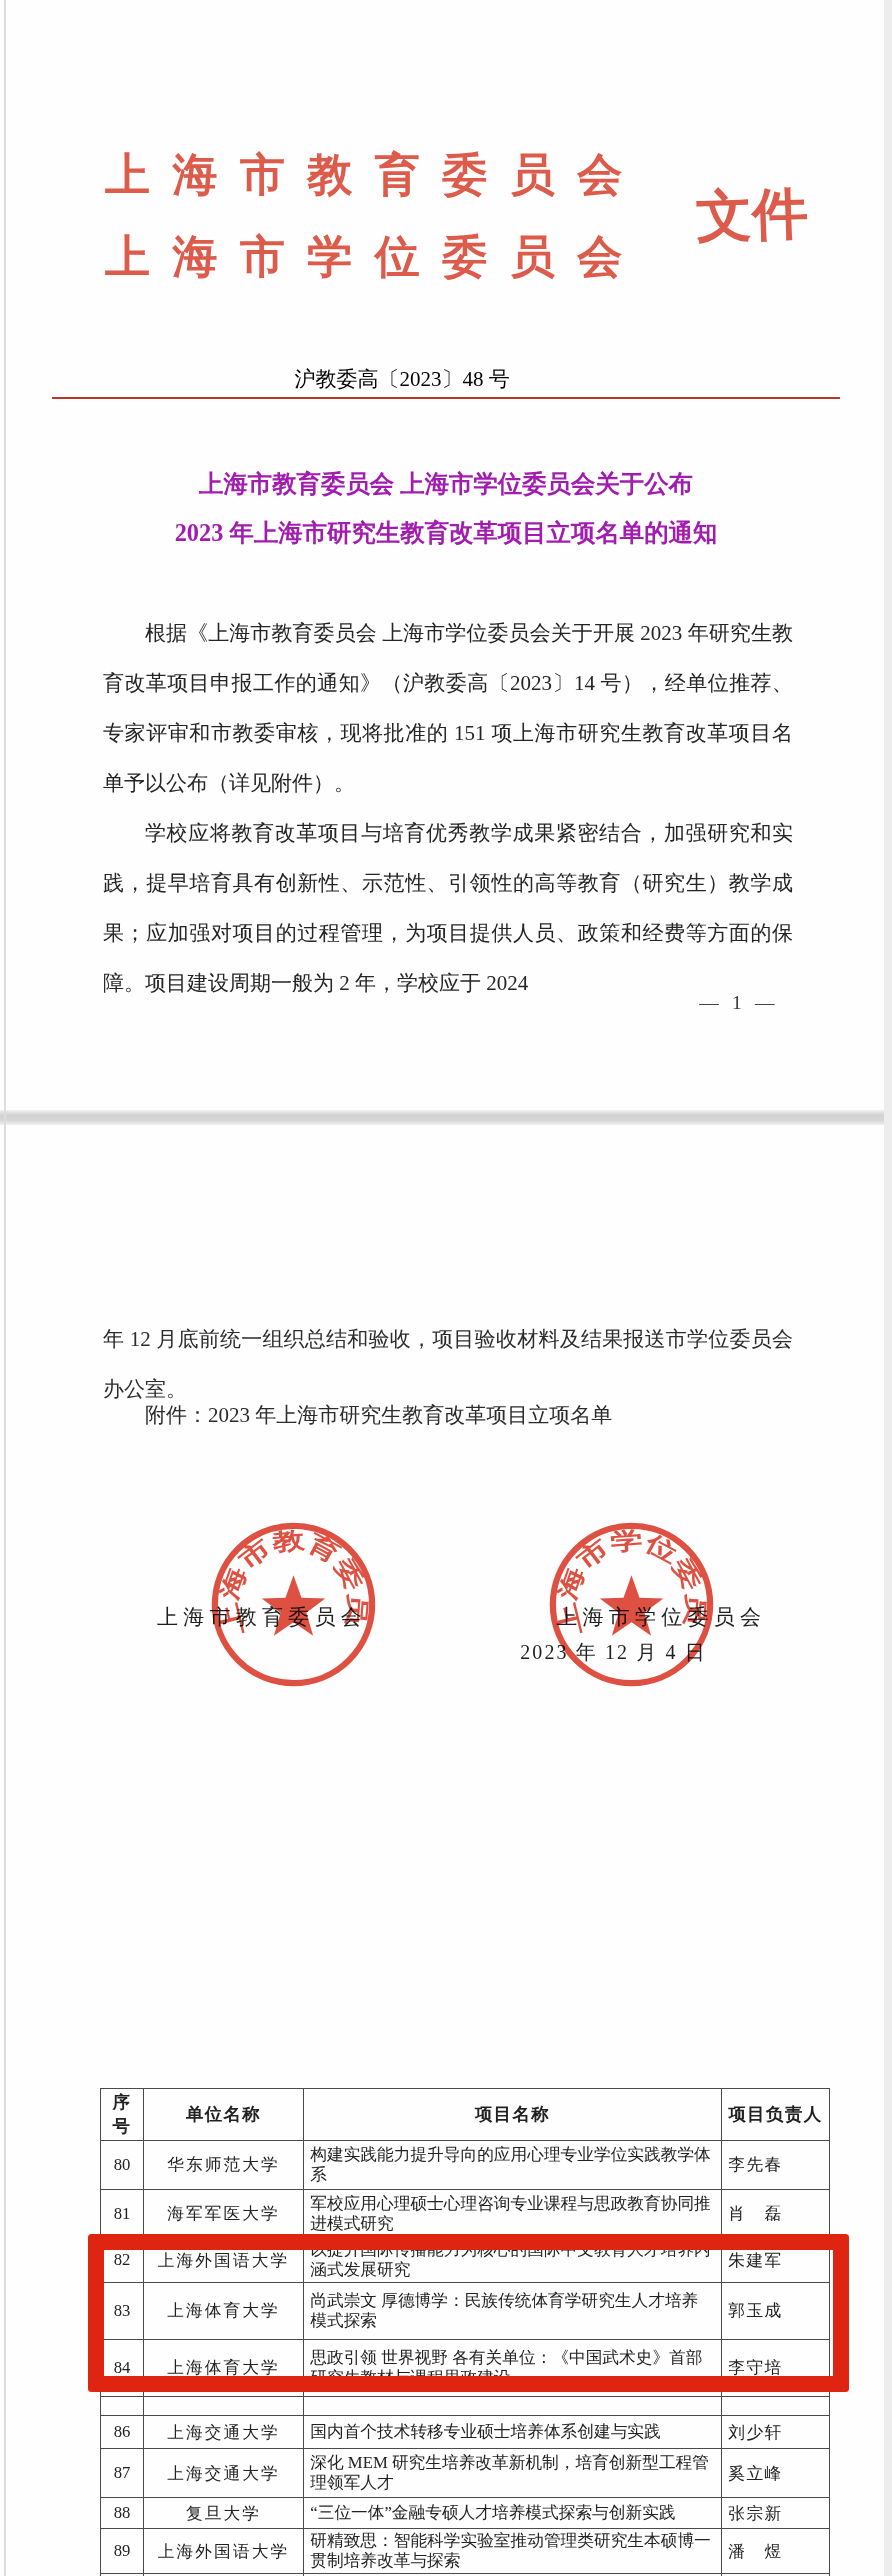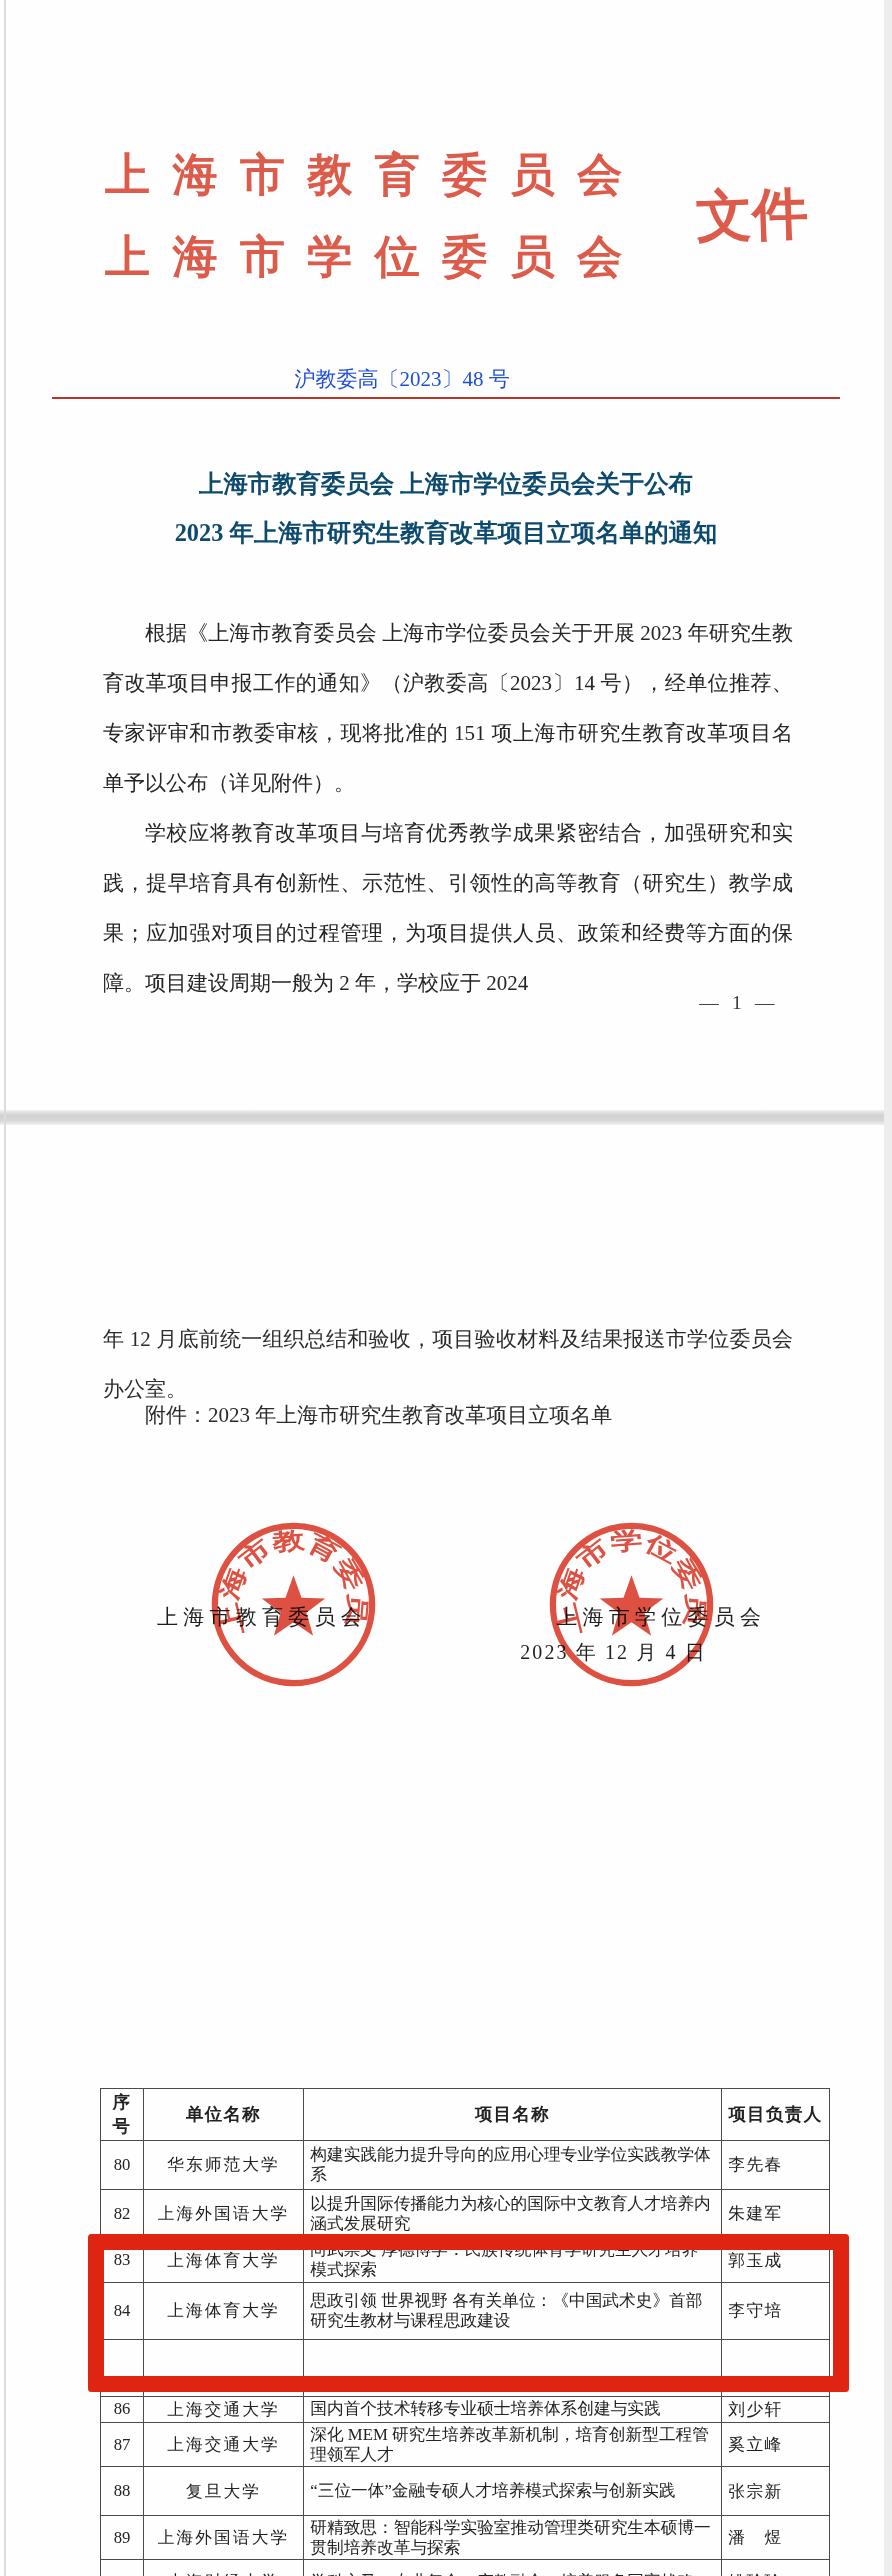--- a/index.html
+++ b/index.html
@@ -11,23 +11,23 @@
   .edge-right{left:884px;top:0;width:7.7px;height:2576px;background:#ededed;}
   .page-gap{left:0;top:1110px;width:892px;height:15.3px;
             background:linear-gradient(#f0f0f0,#d2d2d2 35%,#d7d7d7 70%,#f1f1f1);}
   
   .gov-line{left:105px;width:627px;font-size:45px;font-weight:600;color:#dc5b4a;
             letter-spacing:5.6px;white-space:nowrap;}
   .gov-line1{top:145px;}
   .gov-line2{top:227px;}
   .gov-suffix{left:696px;top:178px;font-size:56px;font-weight:600;color:#dc5b4a;
               transform:rotate(-2deg);}
-  .doc-no{left:0;top:365px;width:804px;text-align:center;font-size:21px;color:#1d4ed8;}
+  .doc-no{left:0;top:365px;width:804px;text-align:center;font-size:21px;color:#000000;}
   .red-rule{left:52px;top:397px;width:788px;height:2.1px;background:#b93626;}
-  .doc-title{left:0;width:892px;text-align:center;font-size:24.4px;font-weight:bold;color:#0c4a6e;}
+  .doc-title{left:0;width:892px;text-align:center;font-size:24.4px;font-weight:bold;color:#a21caf;}
   .title1{top:468px;}
   .title2{top:517px;}
   .body-text{left:103px;width:690px;font-size:21px;line-height:50px;text-align:justify;color:#242424;}
   .body-text p{margin:0;text-indent:2em;}
   .body-text p.noindent{text-indent:0;}
   .page-no{left:680px;top:992px;width:118px;text-align:center;font-size:19.5px;
            letter-spacing:4.2px;color:#3a3a3a;white-space:nowrap;}
   
   .cont-text{left:103px;top:1314px;width:690px;font-size:21px;line-height:50px;text-align:justify;}
   .cont-text p{margin:0;}
@@ -136,20 +136,26 @@
           </tr>
       </thead>
       <tbody>
           <tr>
             <td class="c-seq">80</td>
             <td class="c-unit">华东师范大学</td>
             <td class="c-proj">构建实践能力提升导向的应用心理专业学位实践教学体系</td>
             <td class="c-lead">李先春</td>
           </tr>
           <tr>
+            <td class="c-seq">81</td>
+            <td class="c-unit">海军军医大学</td>
+            <td class="c-proj">军校应用心理硕士心理咨询专业课程与思政教育协同推进模式研究</td>
+            <td class="c-lead">肖　磊</td>
+          </tr>
+          <tr>
             <td class="c-seq">82</td>
             <td class="c-unit">上海外国语大学</td>
             <td class="c-proj">以提升国际传播能力为核心的国际中文教育人才培养内涵式发展研究</td>
             <td class="c-lead">朱建军</td>
           </tr>
           <tr>
             <td class="c-seq">83</td>
             <td class="c-unit">上海体育大学</td>
             <td class="c-proj">尚武崇文 厚德博学：民族传统体育学研究生人才培养模式探索</td>
             <td class="c-lead">郭玉成</td>

